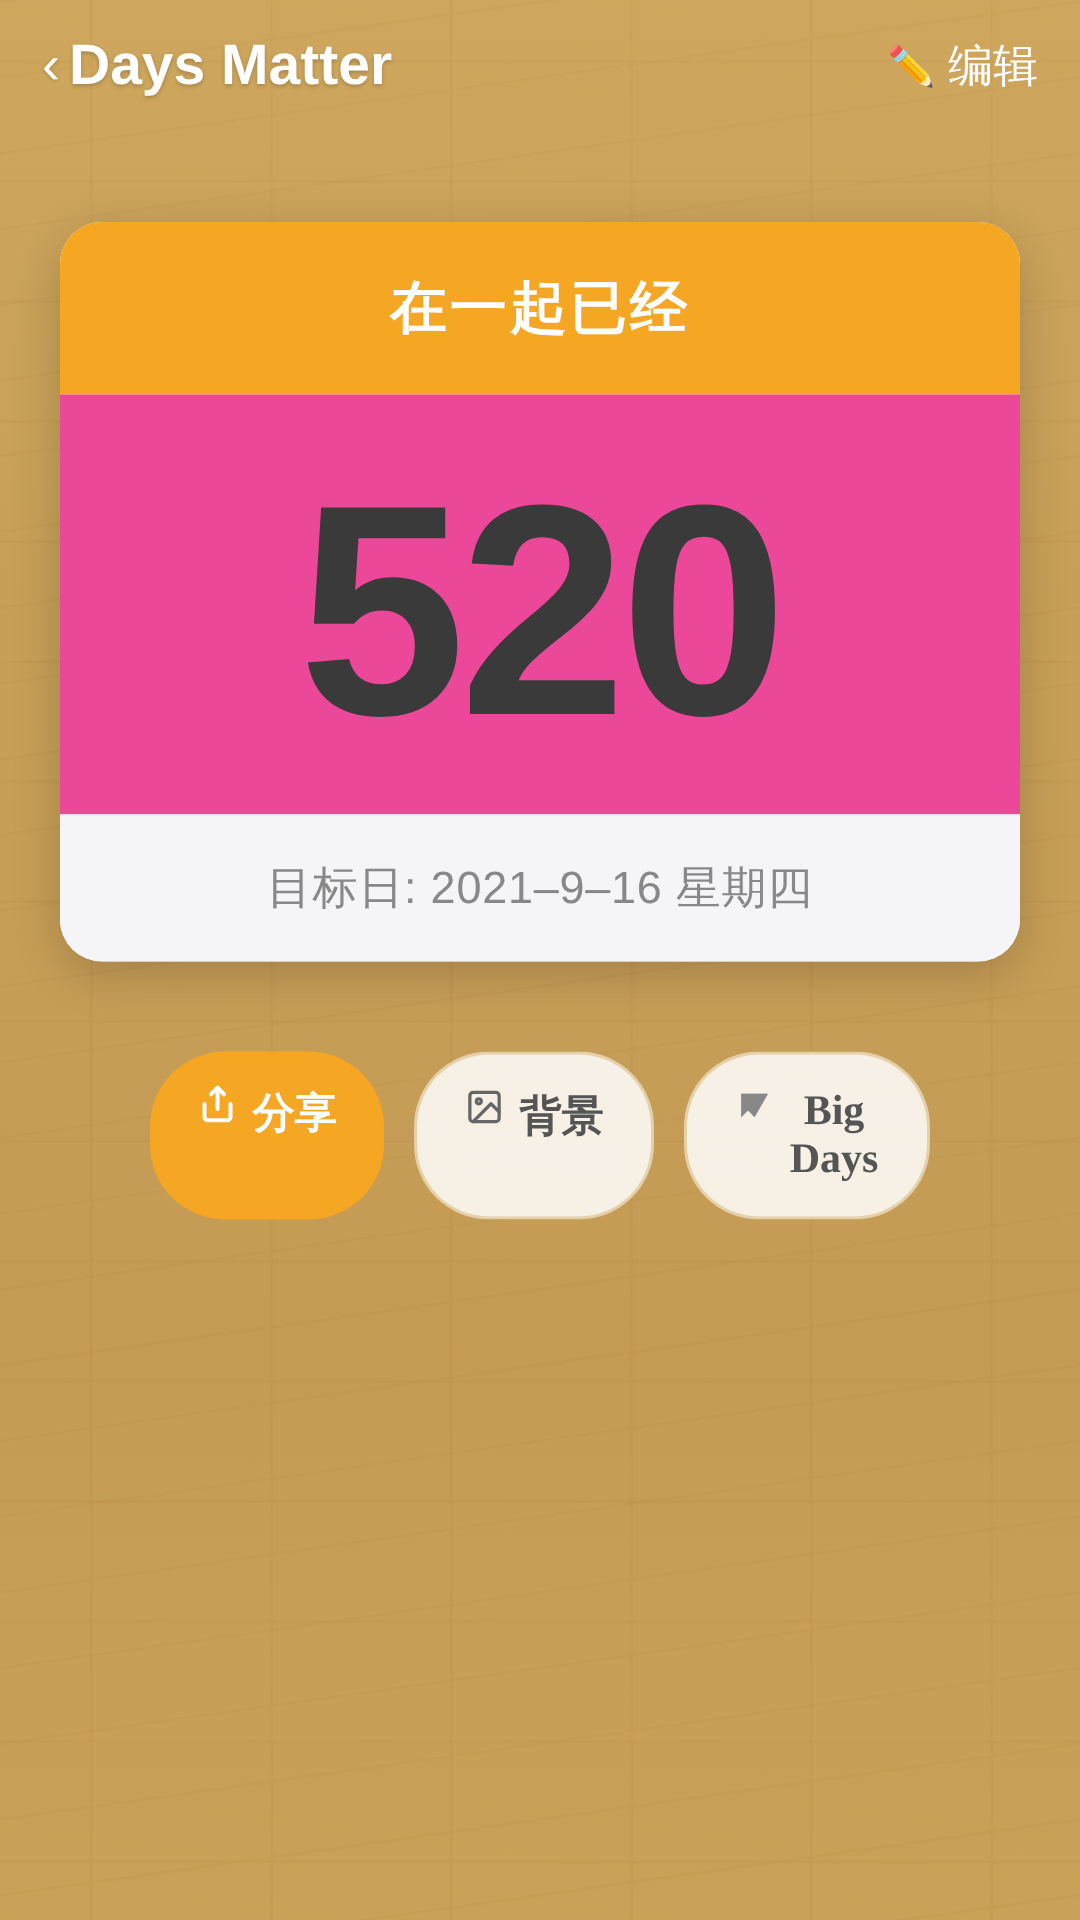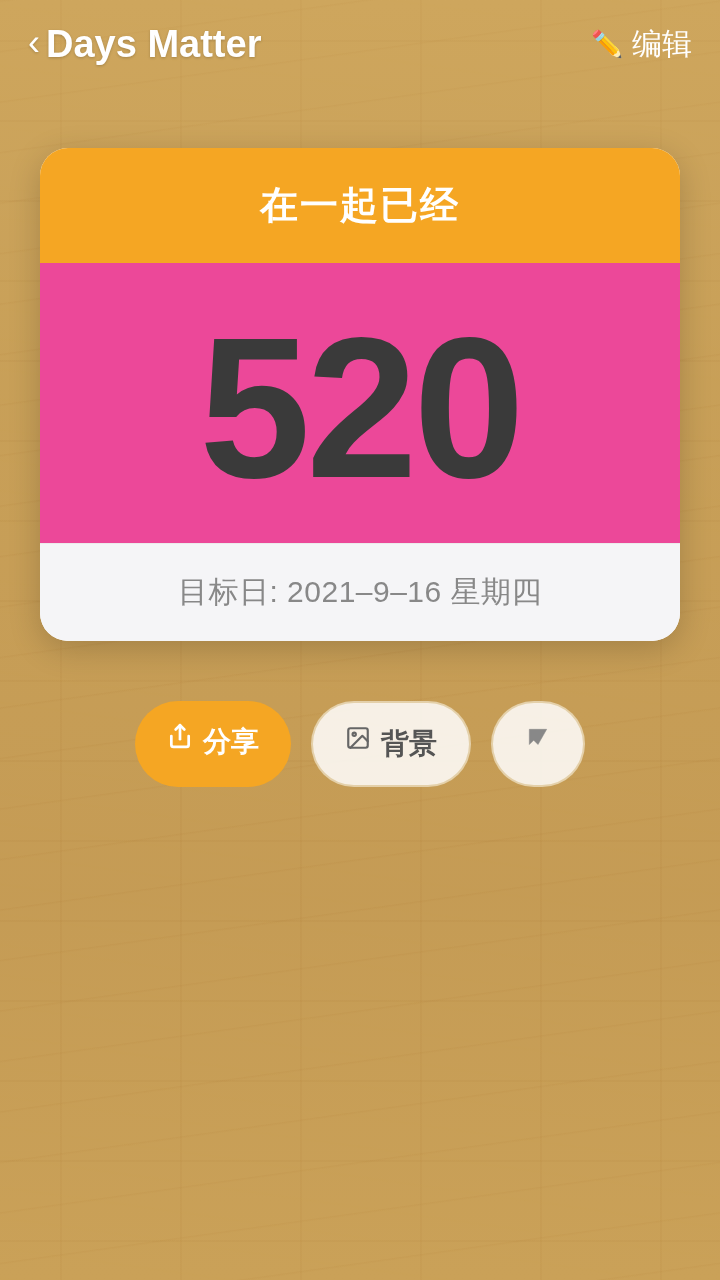--- a/index.html
+++ b/index.html
@@ -263,14 +263,15 @@
     </span>
     <span>背景</span>
   </button>
 
   <button class="btn btn-outline">
     <span class="btn-icon">
       <svg width="26" height="26" viewBox="0 0 24 24" fill="#888" stroke="#888" stroke-width="0.5">
         <path d="M4 4 L4 18 L8 14 L12 18 L20 4 Z"></path>
       </svg>
     </span>
+    <span>Big<br>Days</span>
   </button>
 </div>
 
 </body></html>

